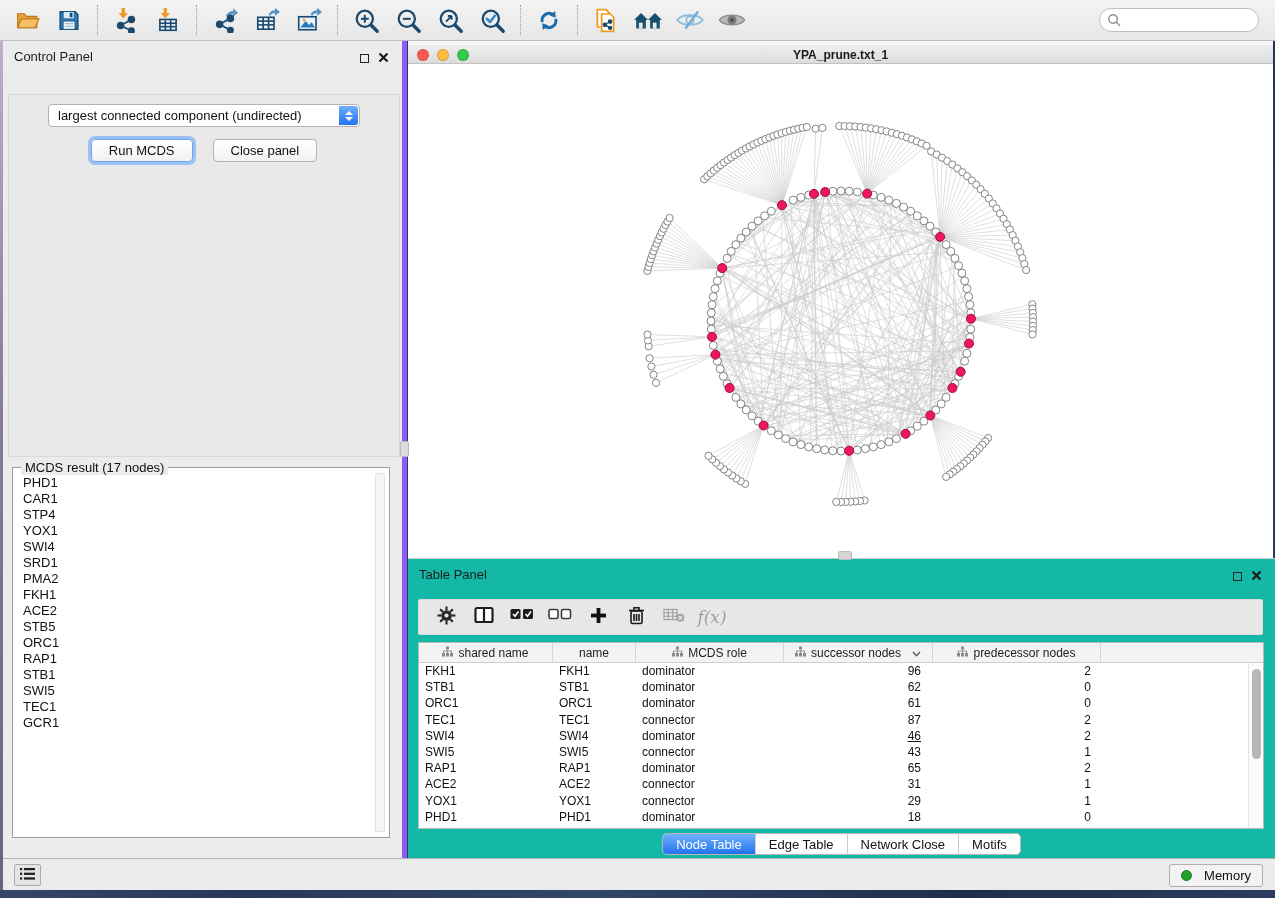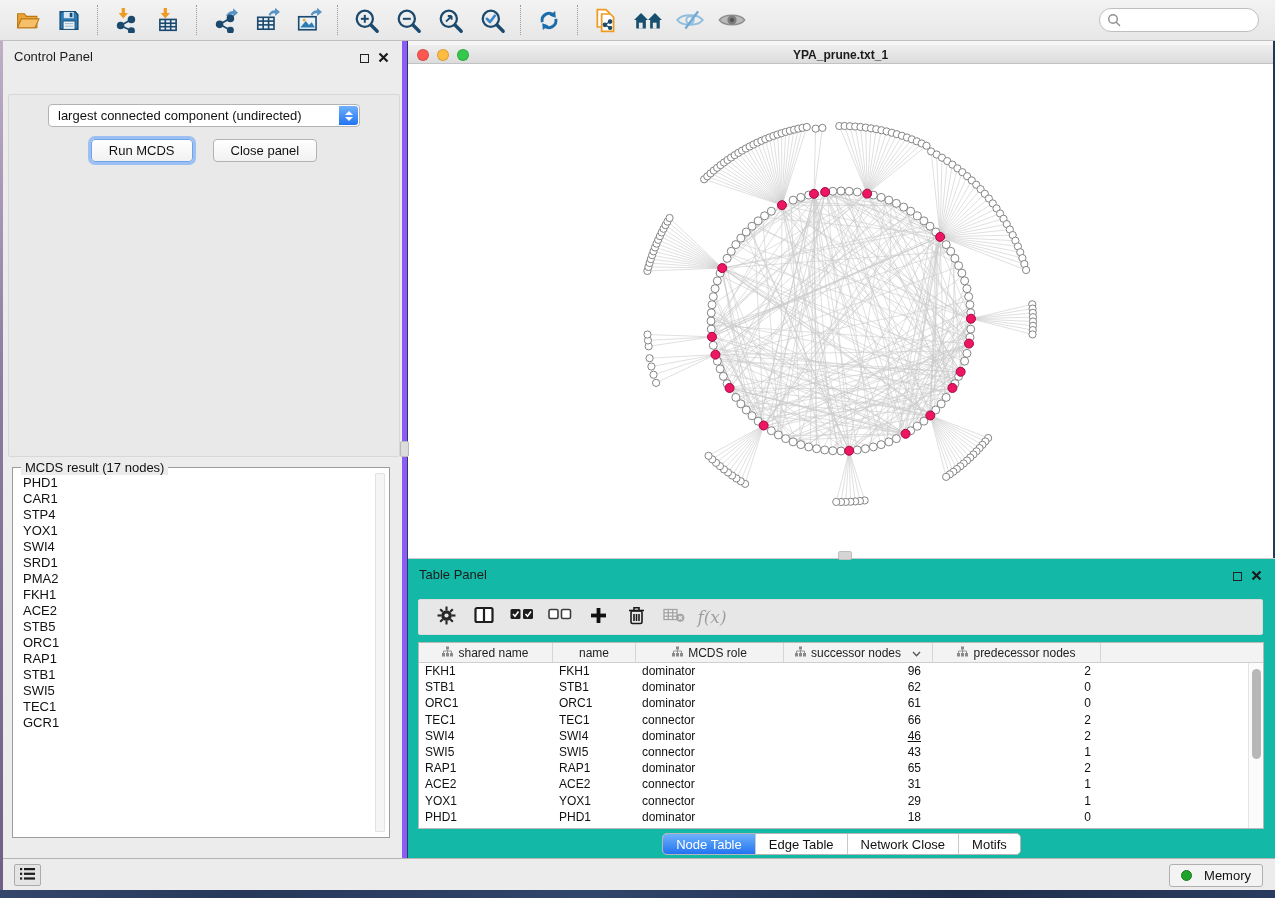--- a/index.html
+++ b/index.html
@@ -1175,21 +1175,21 @@
             <div class="td" style="width: 134px;">ORC1</div>
             <div class="td" style="width: 83px;">ORC1</div>
             <div class="td" style="width: 148px;">dominator</div>
             <div class="td num" style="width: 149px; padding-right: 12px;">61</div>
             <div class="td num" style="width: 168px; padding-right: 10px;">0</div>
           </div>
           <div class="tr">
             <div class="td" style="width: 134px;">TEC1</div>
             <div class="td" style="width: 83px;">TEC1</div>
             <div class="td" style="width: 148px;">connector</div>
-            <div class="td num" style="width: 149px; padding-right: 12px;">66</div>
+            <div class="td num" style="width: 149px; padding-right: 12px;">87</div>
             <div class="td num" style="width: 168px; padding-right: 10px;">2</div>
           </div>
           <div class="tr">
             <div class="td" style="width: 134px;">SWI4</div>
             <div class="td" style="width: 83px;">SWI4</div>
             <div class="td" style="width: 148px;">dominator</div>
             <div class="td num" style="width: 149px; padding-right: 12px; text-decoration: underline;">46</div>
             <div class="td num" style="width: 168px; padding-right: 10px;">2</div>
           </div>
           <div class="tr">

